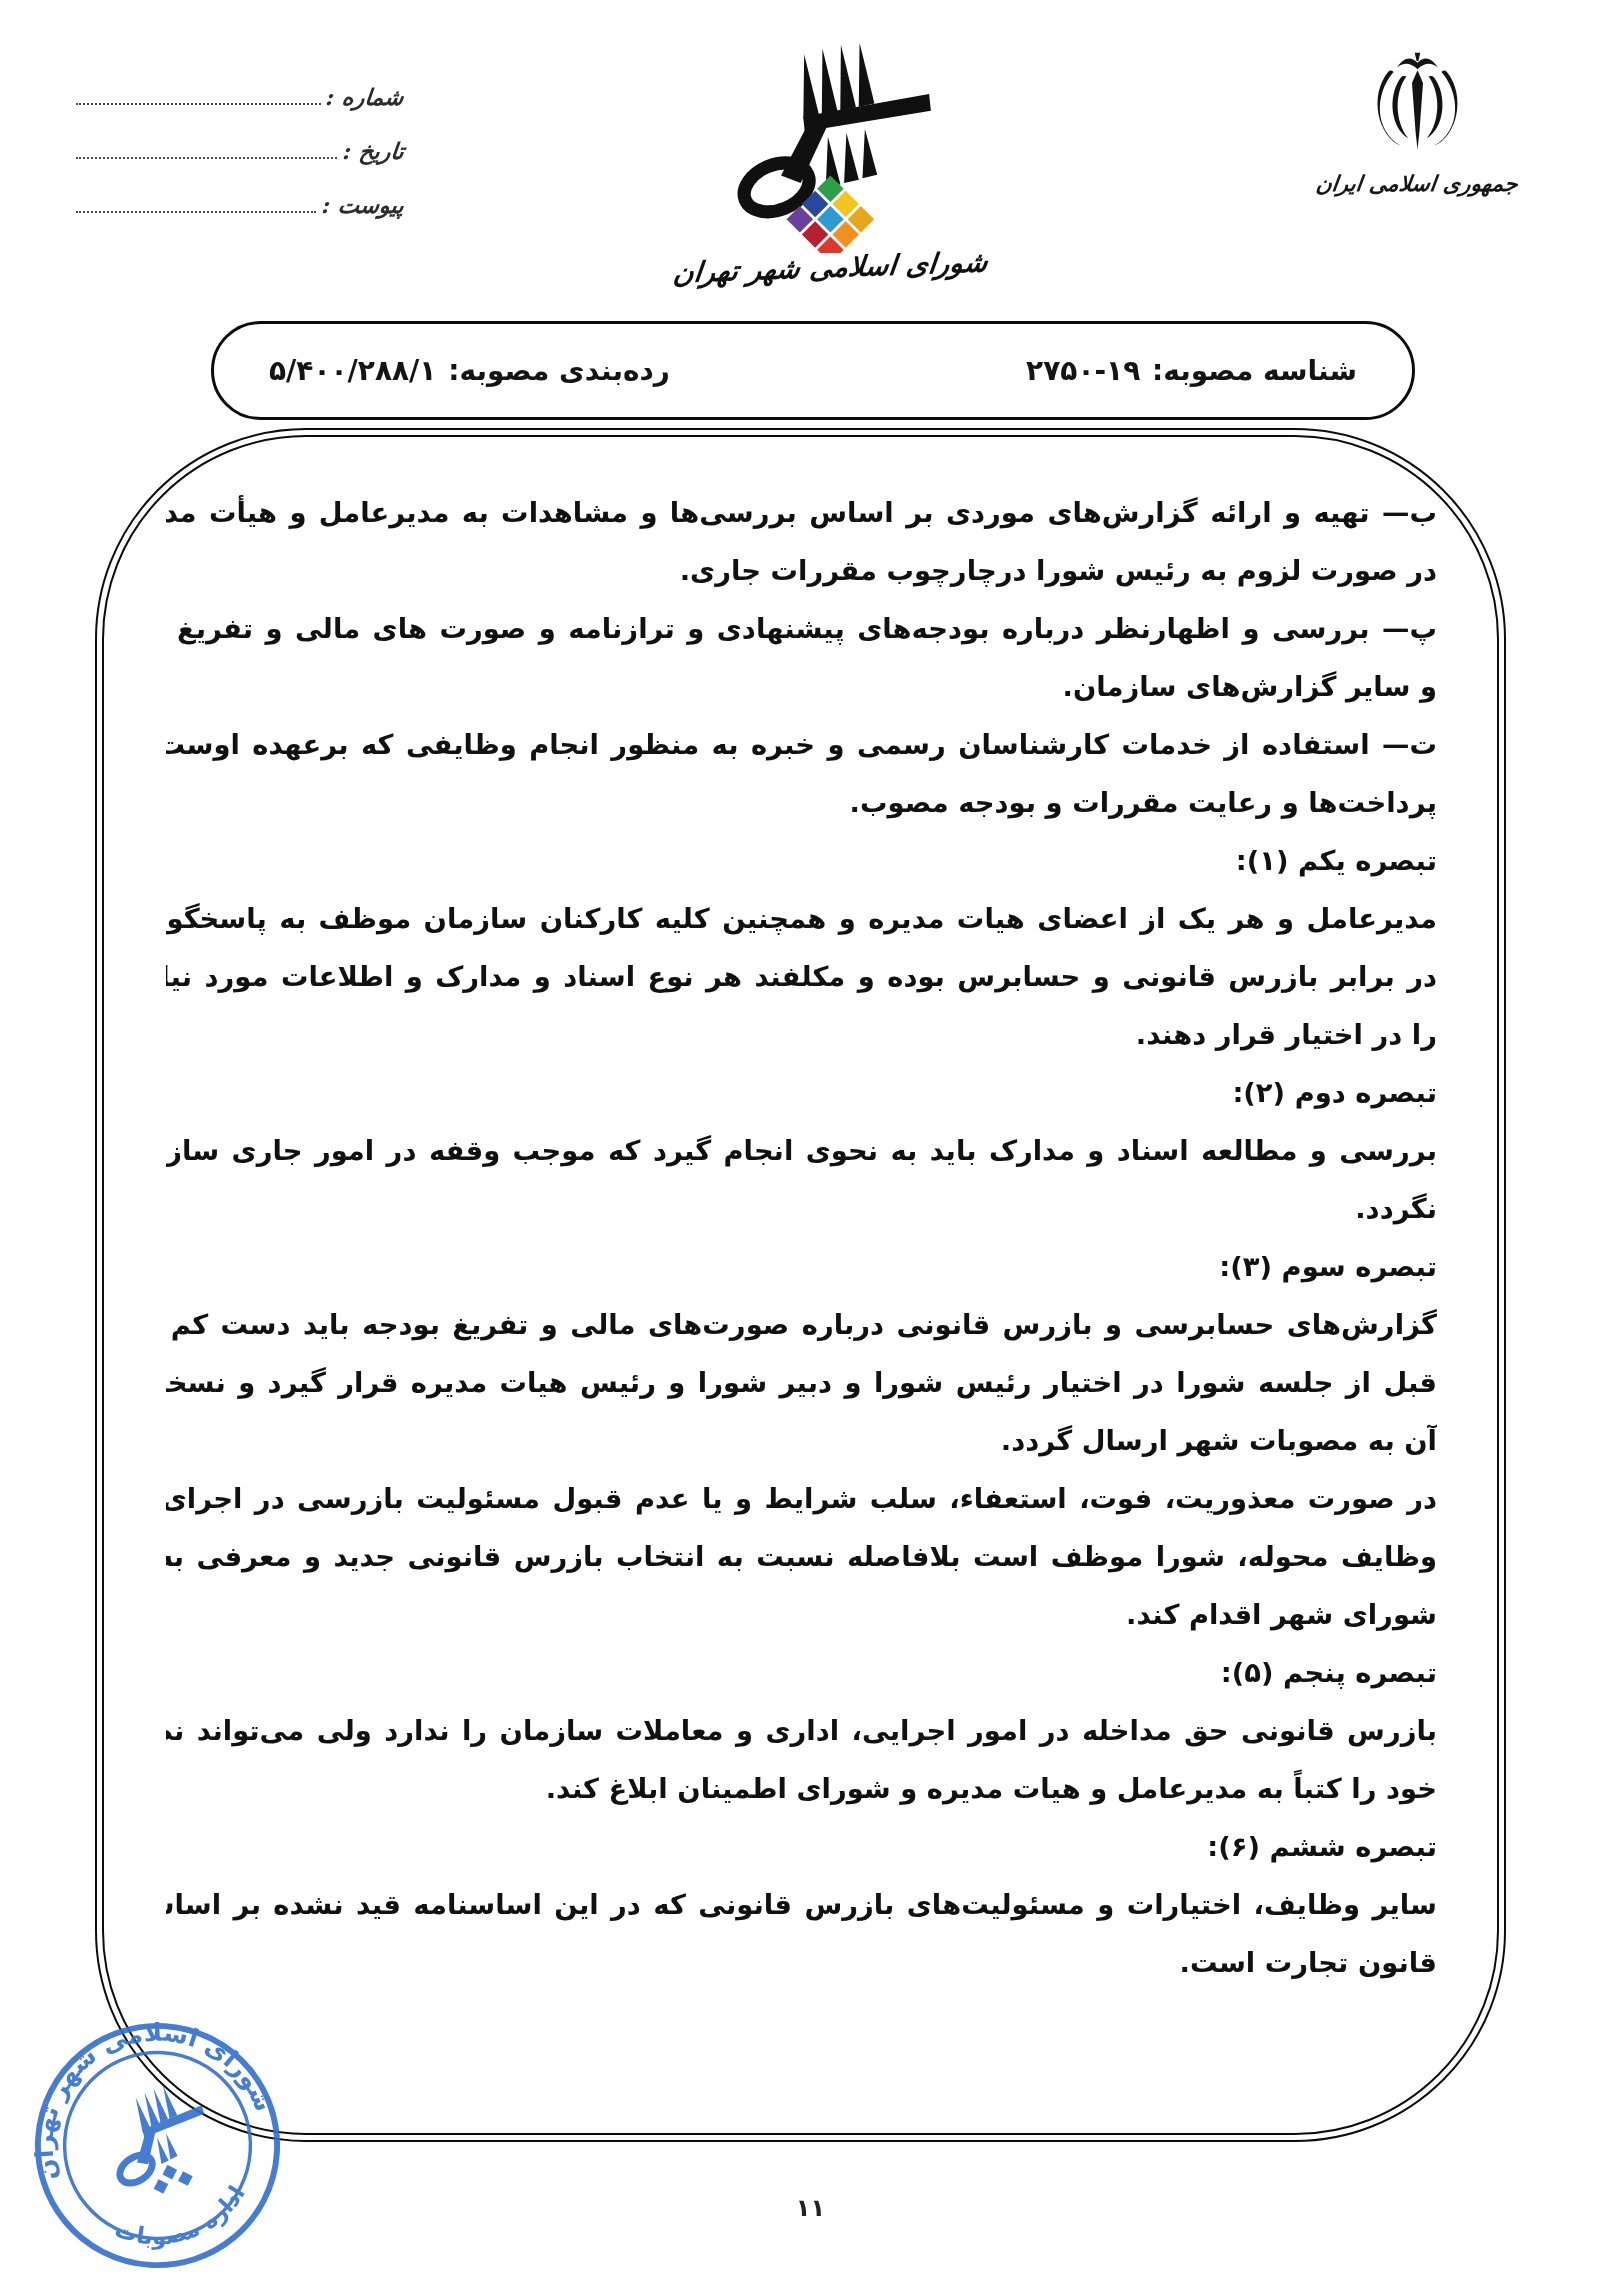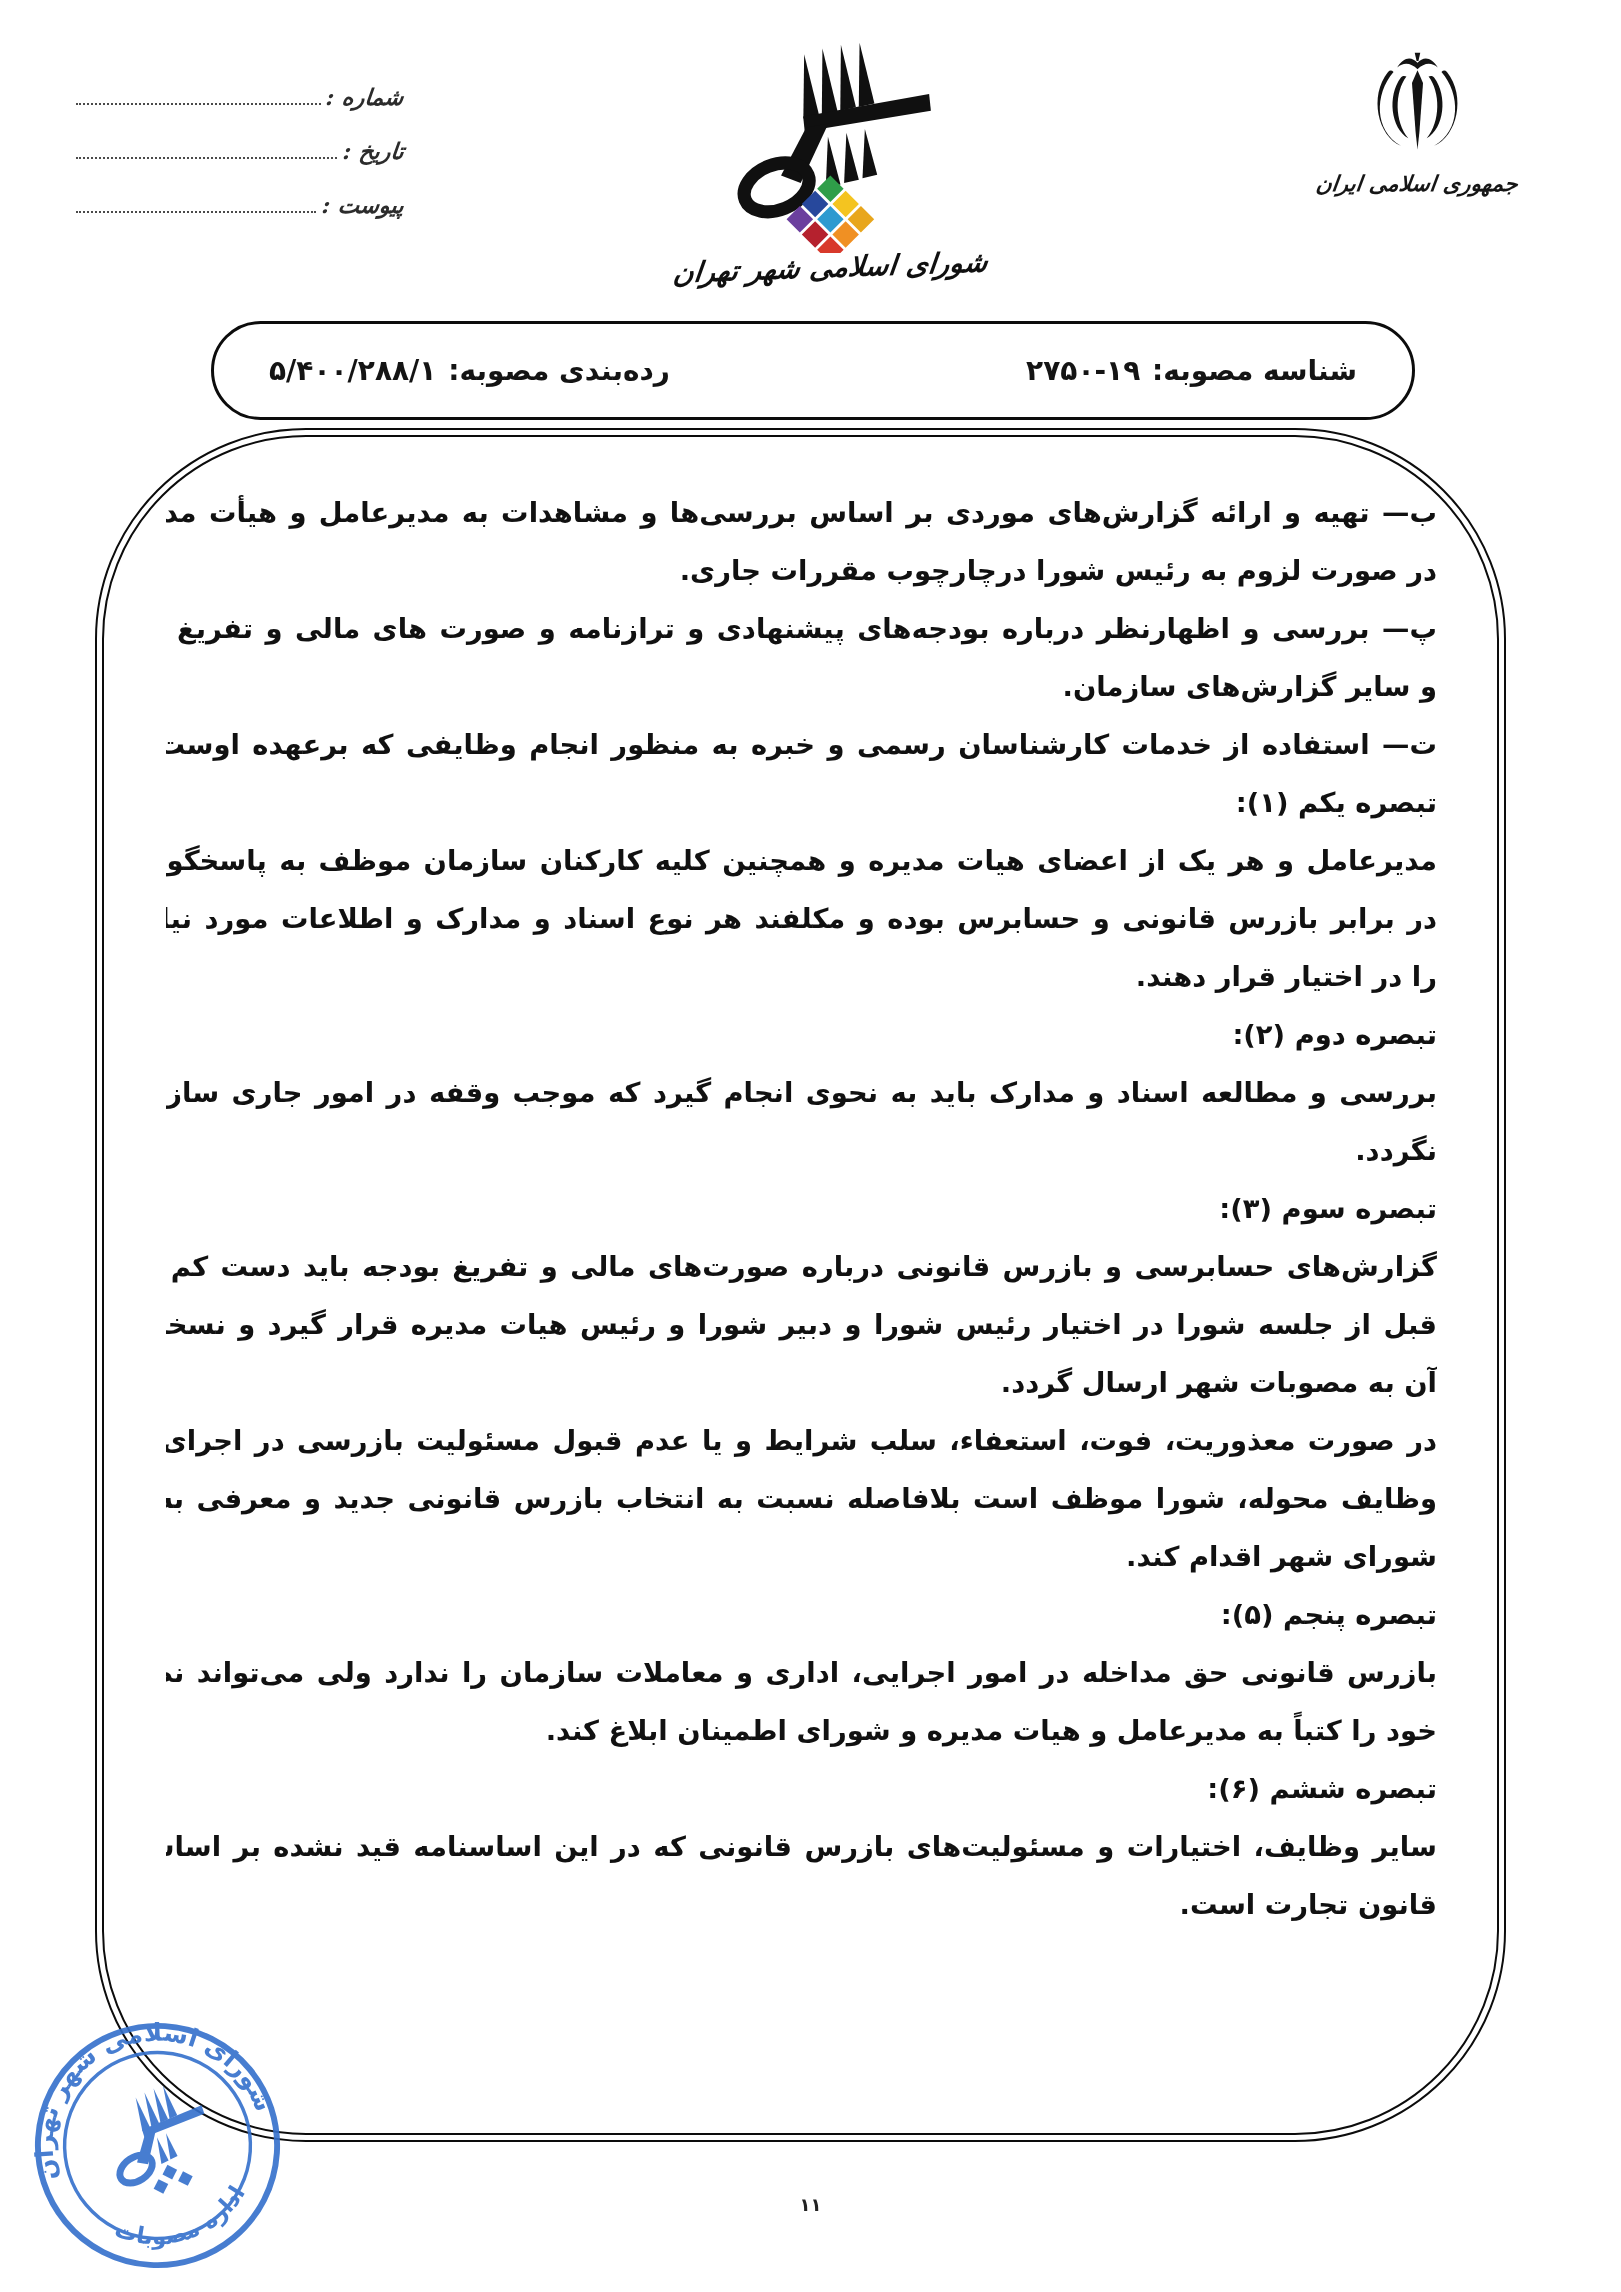--- a/index.html
+++ b/index.html
@@ -70,21 +70,21 @@
   .line.heading{letter-spacing:0.2px;}
 
   
   .stamp{
     position:absolute;left:29px;top:2017px;width:257px;height:257px;
     color:#3470cc;opacity:.9;z-index:5;
   }
   
   .page-number{
     position:absolute;left:50%;top:2194px;transform:translateX(-50%);
-    font-size:18px;font-weight:bold;letter-spacing:6.9px;color:#222;
+    font-size:24px;font-weight:bold;letter-spacing:6.9px;color:#222;
   }
 </style>
 </head>
 <body>
 
 <div class="page">
 
   <div class="form-fields">
 
       <div class="form-row">
@@ -176,20 +176,21 @@
 
         <div class="line end">در صورت لزوم به رئیس شورا درچارچوب مقررات جاری.</div>
 
         <div class="line full">پ— بررسی و اظهارنظر درباره بودجه‌های پیشنهادی و ترازنامه و صورت های مالی و تفریغ بودجه</div>
 
         <div class="line end">و سایر گزارش‌های سازمان.</div>
 
         <div class="line full">ت— استفاده از خدمات کارشناسان رسمی و خبره به منظور انجام وظایفی که برعهده اوست.</div>
 
 
+        <div class="line end">پرداخت‌ها و رعایت مقررات و بودجه مصوب.</div>
 
         <div class="line heading">تبصره یکم (۱):</div>
 
         <div class="line full">مدیرعامل و هر یک از اعضای هیات مدیره و همچنین کلیه کارکنان سازمان موظف به پاسخگویی</div>
 
         <div class="line full">در برابر بازرس قانونی و حسابرس بوده و مکلفند هر نوع اسناد و مدارک و اطلاعات مورد نیاز آنان</div>
 
         <div class="line end">را در اختیار قرار دهند.</div>
 
         <div class="line heading">تبصره دوم (۲):</div>

